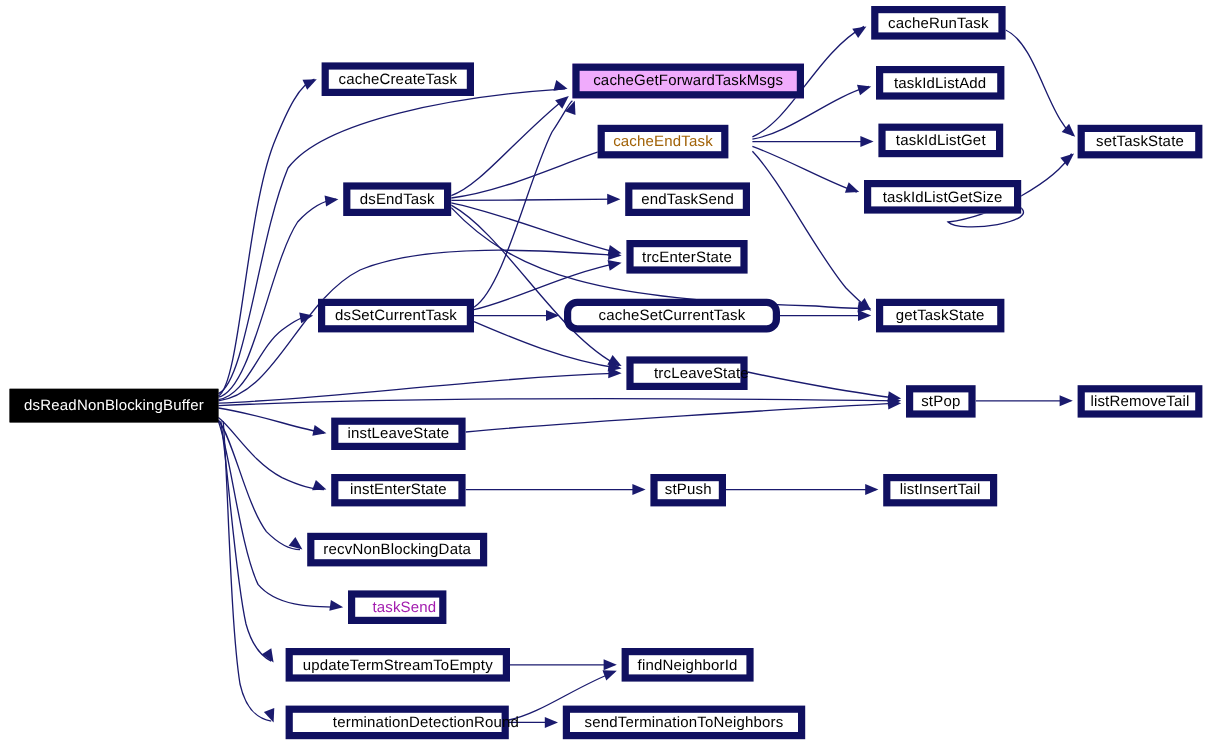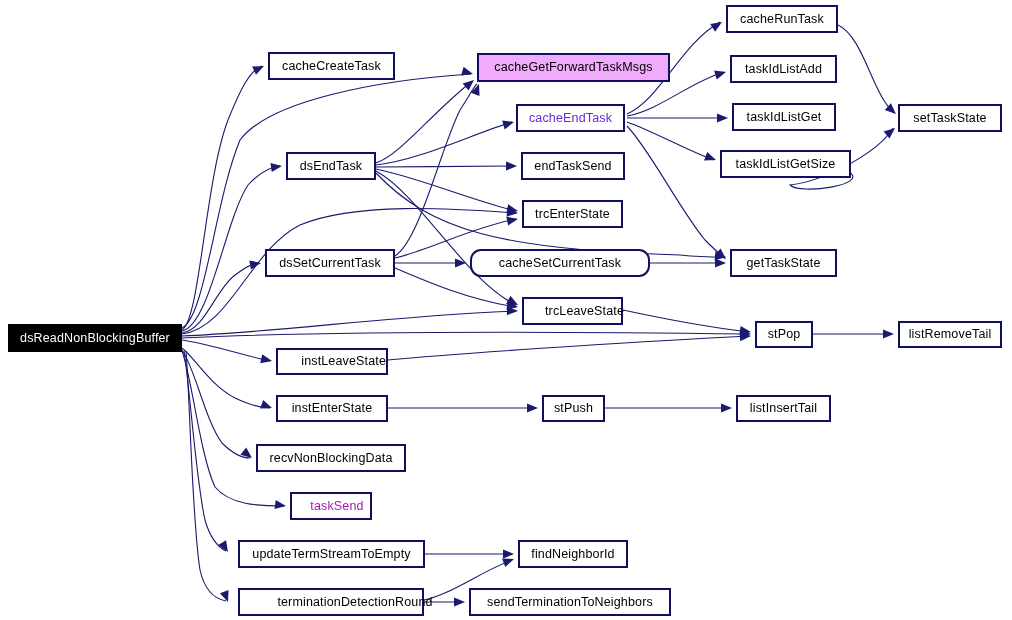--- a/index.html
+++ b/index.html
@@ -18,21 +18,21 @@
   #graph-svg {
     position: absolute;
     left: 0;
     top: 0;
     width: 1012px;
     height: 620px;
   }
   .node-box {
     position: absolute;
     box-sizing: border-box;
-    border: 2px solid #c2410c;
+    border: 6px solid #c2410c;
     background: #ffffff;
     color: #000000;
     font-size: 12.5px;
     font-family: "Liberation Sans", sans-serif;
     display: flex;
     align-items: center;
     justify-content: center;
     white-space: nowrap;
     letter-spacing: 0.15px;
     line-height: 1;
@@ -158,21 +158,21 @@
       </div>
       <div class="node-box" style="left: 732px; top: 103px; width: 104px; height: 28px; background: rgb(255, 255, 255); color: rgb(0, 0, 0); border-color: rgb(16, 16, 96);">
         <span>taskIdListGet</span>
       </div>
       <div class="node-box" style="left: 720px; top: 150px; width: 131px; height: 28px; background: rgb(255, 255, 255); color: rgb(0, 0, 0); border-color: rgb(16, 16, 96);">
         <span>taskIdListGetSize</span>
       </div>
       <div class="node-box" style="left: 898px; top: 104px; width: 104px; height: 28px; background: rgb(255, 255, 255); color: rgb(0, 0, 0); border-color: rgb(16, 16, 96);">
         <span>setTaskState</span>
       </div>
-      <div class="node-box" style="left: 516px; top: 104px; width: 109px; height: 28px; background: rgb(255, 255, 255); color: #6d28d9; border-color: rgb(16, 16, 96);">
+      <div class="node-box" style="left: 498px; top: 104px; width: 109px; height: 28px; background: rgb(255, 255, 255); color: #a16207; border-color: rgb(16, 16, 96);">
         <span>cacheEndTask</span>
       </div>
       <div class="node-box" style="left: 286px; top: 152px; width: 90px; height: 28px; background: rgb(255, 255, 255); color: rgb(0, 0, 0); border-color: rgb(16, 16, 96);">
         <span>dsEndTask</span>
       </div>
       <div class="node-box" style="left: 521px; top: 152px; width: 104px; height: 28px; background: rgb(255, 255, 255); color: rgb(0, 0, 0); border-color: rgb(16, 16, 96); text-align: right;">
         <span>endTaskSend</span>
       </div>
       <div class="node-box" style="left: 522px; top: 200px; width: 101px; height: 28px; background: rgb(255, 255, 255); color: rgb(0, 0, 0); border-color: rgb(16, 16, 96);">
         <span>trcEnterState</span>
@@ -188,21 +188,21 @@
       </div>
       <div class="node-box" style="left: 522px; top: 297px; width: 101px; height: 28px; background: rgb(255, 255, 255); color: rgb(0, 0, 0); border-color: rgb(16, 16, 96); padding-left: 24px;">
         <span>trcLeaveState</span>
       </div>
       <div class="node-box" style="left: 755px; top: 321px; width: 58px; height: 27px; background: rgb(255, 255, 255); color: rgb(0, 0, 0); border-color: rgb(16, 16, 96);">
         <span>stPop</span>
       </div>
       <div class="node-box" style="left: 898px; top: 321px; width: 104px; height: 27px; background: rgb(255, 255, 255); color: rgb(0, 0, 0); border-color: rgb(16, 16, 96);">
         <span>listRemoveTail</span>
       </div>
-      <div class="node-box" style="left: 276px; top: 348px; width: 112px; height: 27px; background: rgb(255, 255, 255); color: rgb(0, 0, 0); border-color: rgb(16, 16, 96); justify-content: flex-end;">
+      <div class="node-box" style="left: 276px; top: 348px; width: 112px; height: 27px; background: rgb(255, 255, 255); color: rgb(0, 0, 0); border-color: rgb(16, 16, 96);">
         <span>instLeaveState</span>
       </div>
       <div class="node-box" style="left: 276px; top: 395px; width: 112px; height: 27px; background: rgb(255, 255, 255); color: rgb(0, 0, 0); border-color: rgb(16, 16, 96);">
         <span>instEnterState</span>
       </div>
       <div class="node-box" style="left: 542px; top: 395px; width: 63px; height: 27px; background: rgb(255, 255, 255); color: rgb(0, 0, 0); border-color: rgb(16, 16, 96);">
         <span>stPush</span>
       </div>
       <div class="node-box" style="left: 736px; top: 395px; width: 95px; height: 27px; background: rgb(255, 255, 255); color: rgb(0, 0, 0); border-color: rgb(16, 16, 96);">
         <span>listInsertTail</span>

